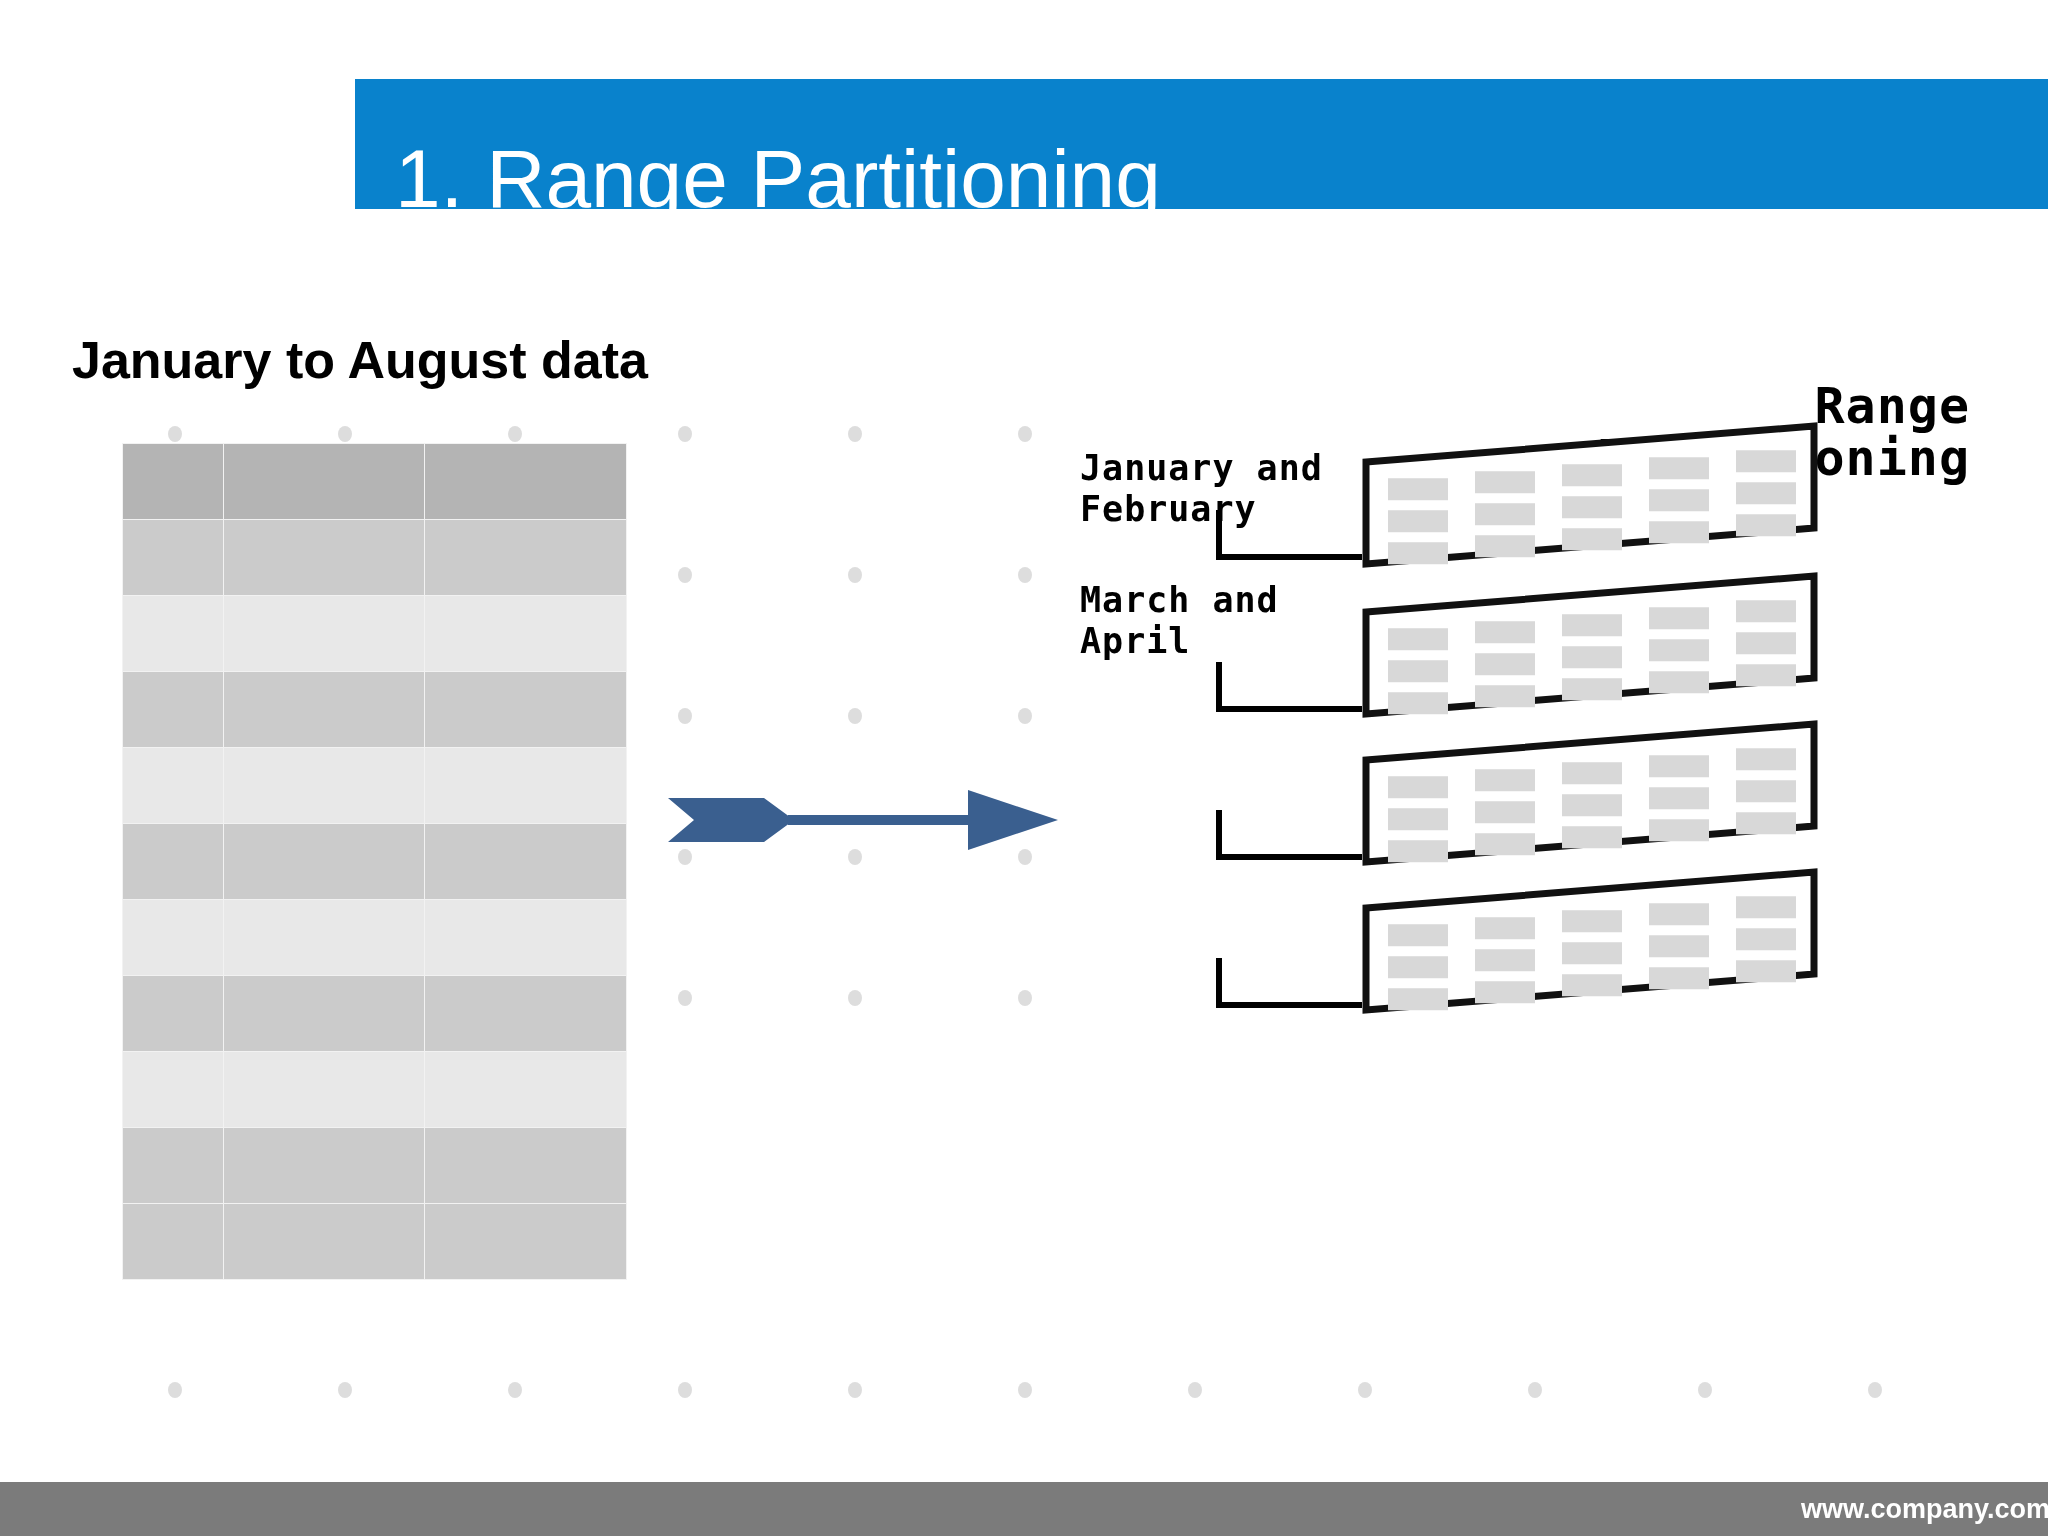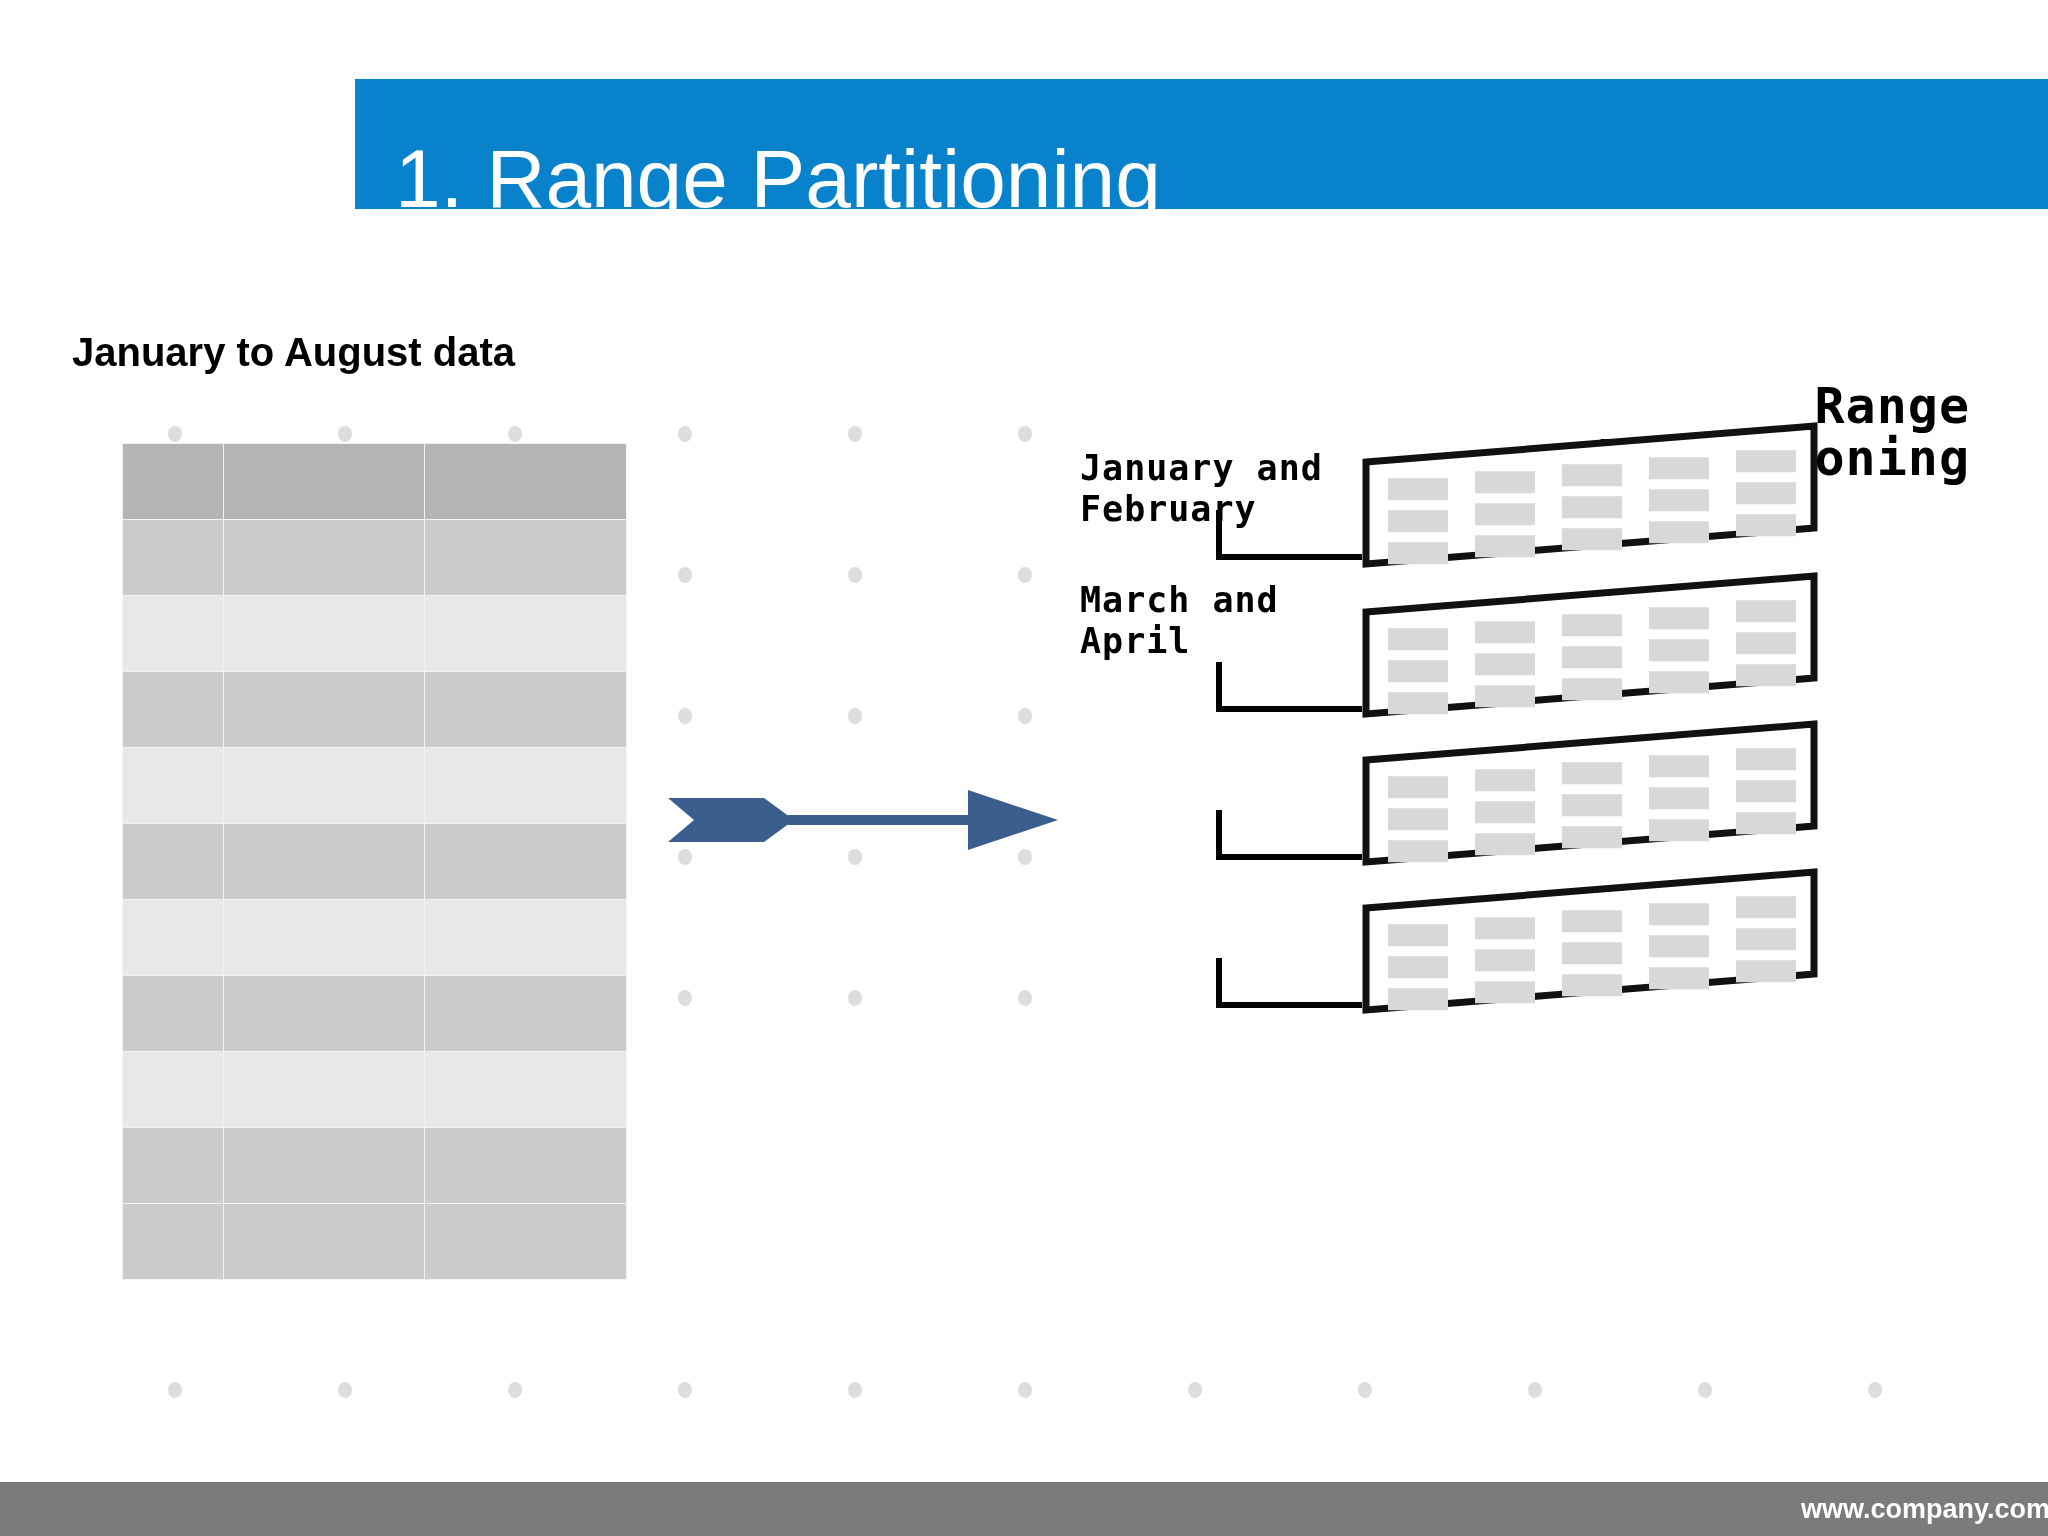--- a/index.html
+++ b/index.html
@@ -51,21 +51,21 @@
     white-space: nowrap;
     font-family: "Liberation Sans", sans-serif;
     margin-top: 35px;
   }
 
   
   #subtitle {
     position: absolute;
     left: 72px;
     top: 330px;
-    font-size: 40px;
+    font-size: 52px;
     font-weight: bold;
     color: #000000;
     white-space: nowrap;
     font-family: "Liberation Sans", sans-serif;
   }
 
   
   #data-table {
     position: absolute;
     left: 122px;

